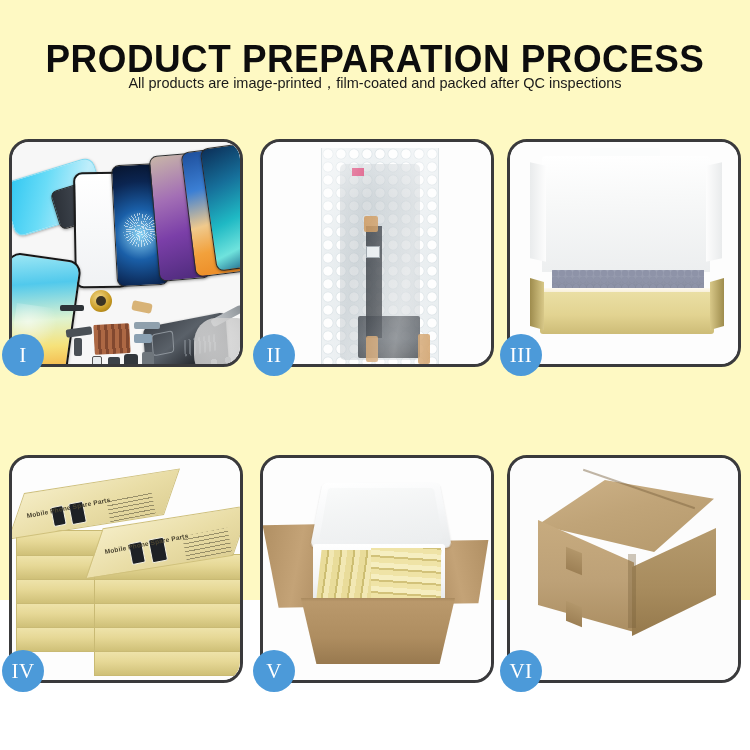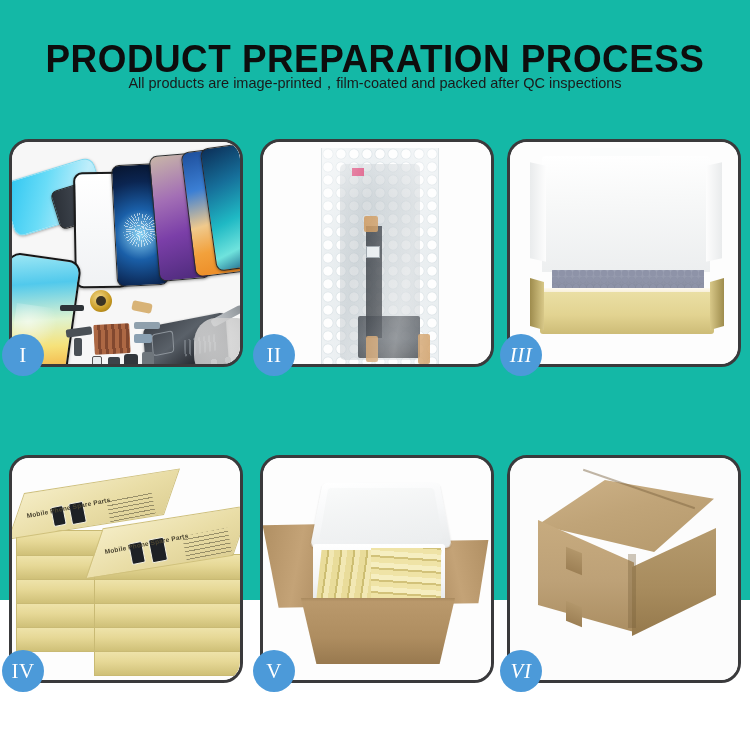--- a/index.html
+++ b/index.html
@@ -2,21 +2,21 @@
 <html><head>
 <meta charset="utf-8">
 <style>
   * { box-sizing: border-box; margin: 0; padding: 0; }
   html, body {
     width: 750px; height: 750px;
     background: #ffffff;
     font-family: "Liberation Sans", sans-serif;
     overflow: hidden;
   }
-  #page { position: relative; width: 750px; height: 600px; background:#14b8a6; }
+  #page { position: relative; width: 750px; height: 600px; background:#fef9c3; }
 
   
   .title {
     position: absolute; left:0; top:38px; width:750px;
     text-align:center;
     font-size: 38px; font-weight: 700; color:#0d0d0d;
     letter-spacing: 0.5px;
     transform: scaleX(0.97);
     white-space: nowrap;
   }
@@ -50,21 +50,21 @@
     position:absolute; width:42px; height:42px;
     border-radius:50%;
     background:#4c9ad9;
     color:#fff;
     font-family:"Liberation Serif", serif;
     font-size:21px; font-weight:400;
     display:flex; align-items:center; justify-content:center;
     letter-spacing:0.5px;
     z-index:9;
   }
-  .b-c0 { left: 2px; }  .b-c1 { left: 253px; } .b-c2 { left: 500px; font-style: italic; }
+  .b-c0 { left: 2px; }  .b-c1 { left: 253px; } .b-c2 { left: 500px; }
   .b-r0 { top: 195px; } .b-r1 { top: 511px; }
 
   
   .sc1 { position:absolute; inset:0; background:#f7f7f7; }
   .ph {
     position:absolute; border-radius:9px;
     box-shadow: 0 1px 3px rgba(0,0,0,.35);
     border:1.5px solid #2a2a2a;
   }
   .ph.tealfilm {

